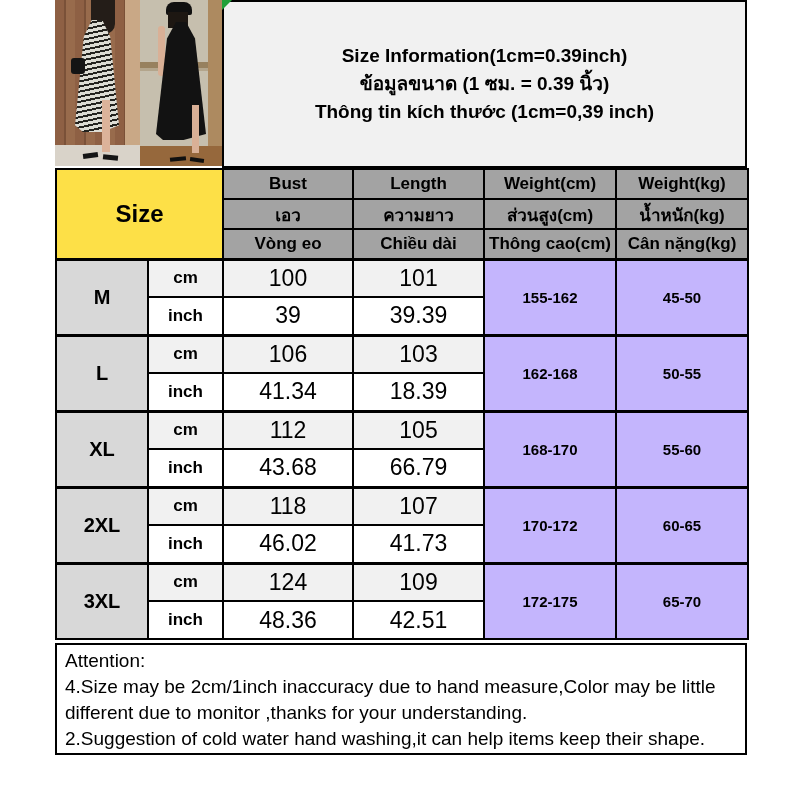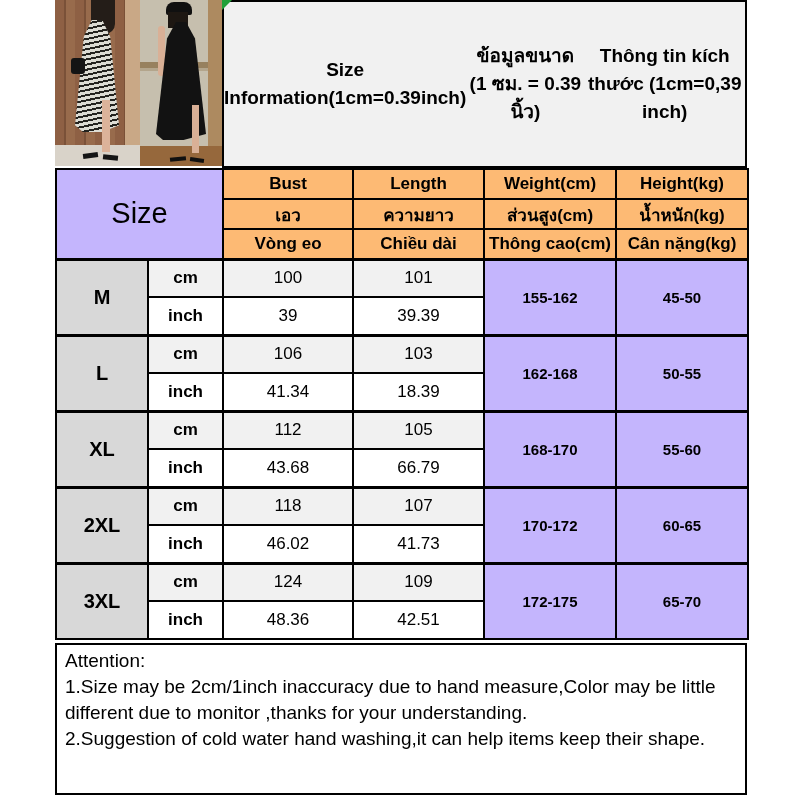--- a/index.html
+++ b/index.html
@@ -30,42 +30,42 @@
   #photo-right .arm{position:absolute;left:18px;top:26px;width:7px;height:50px;background:#d9b096;border-radius:3px;}
   #photo-right .dress{position:absolute;left:16px;top:22px;width:50px;height:118px;background:#121212;
     clip-path:polygon(40% 0,60% 0,78% 14%,100% 95%,55% 100%,14% 100%,0 95%,22% 14%);}
   #photo-right .leg{position:absolute;left:52px;top:105px;width:7px;height:48px;background:#d9b096;}
   #photo-right .shoe1{position:absolute;left:30px;bottom:5px;width:16px;height:4px;background:#101010;transform:rotate(-6deg);}
   #photo-right .shoe2{position:absolute;left:50px;bottom:4px;width:14px;height:4px;background:#101010;transform:rotate(8deg);}
   
   #title-box{
     position:absolute;left:222px;top:0;width:525px;height:168px;box-sizing:border-box;
     border:2px solid #000;background:#f1f1f1;
-    display:flex;justify-content:center;align-items:center;
+    display:flex;flex-direction:column;justify-content:center;align-items:center;
     font-weight:bold;font-size:19px;line-height:28px;text-align:center;
   }
   #corner-marker{position:absolute;left:222px;top:0;width:0;height:0;
     border-top:10px solid #21a038;border-right:10px solid transparent;}
   
   #size-table{position:absolute;left:55px;top:168px;width:692px;border-collapse:collapse;table-layout:fixed;}
   #size-table td{border:2px solid #000;text-align:center;vertical-align:middle;padding:0;overflow:hidden;}
   #size-table tr.hdr{height:30px;}
   #size-table tr.data{height:38px;}
   #size-table tr.g td{border-top-width:3px;}
-  .cell-hd{background:#fdba74;font-weight:bold;font-size:17px;}
-  .size-head{background:#c4b5fd;font-weight:normal;font-size:29px;}
+  .cell-hd{background:#a3a3a3;font-weight:bold;font-size:17px;}
+  .size-head{background:#fde047;font-weight:bold;font-size:24px;}
   .size-cell{background:#d8d8d8;font-weight:bold;font-size:20px;}
   .unit{font-weight:bold;font-size:17px;}
-  .val{font-weight:normal;font-size:17px;}
+  .val{font-weight:normal;font-size:23px;}
   .cm-bg{background:#f1f1f1;}
   .in-bg{background:#ffffff;}
   .range{background:#c4b5fd;font-weight:bold;font-size:15px;}
   
   #attention-box{
-    position:absolute;left:55px;top:643px;width:692px;height:152px;box-sizing:border-box;
+    position:absolute;left:55px;top:643px;width:692px;height:112px;box-sizing:border-box;
     border:2px solid #000;background:#ffffff;padding:3px 8px;
     font-size:19px;line-height:26px;font-weight:normal;
   }
   #attention-box div{margin:0;}
 </style>
 </head>
 <body>
 
 <div id="canvas">
 
@@ -107,21 +107,21 @@
       <col style="width:131px">
         <col style="width:132px">
         <col style="width:132px">
     </colgroup>
     <tbody>
       <tr class="hdr">
         <td rowspan="3" colspan="2" class="size-head">Size</td>
         <td class="cell-hd">Bust</td>
         <td class="cell-hd">Length</td>
         <td class="cell-hd">Weight(cm)</td>
-        <td class="cell-hd">Height(kg)</td>
+        <td class="cell-hd">Weight(kg)</td>
       </tr>
       <tr class="hdr">
         <td class="cell-hd">เอว</td>
         <td class="cell-hd">ความยาว</td>
         <td class="cell-hd">ส่วนสูง(cm)</td>
         <td class="cell-hd">น้ำหนัก(kg)</td>
       </tr>
       <tr class="hdr">
         <td class="cell-hd">Vòng eo</td>
         <td class="cell-hd">Chiều dài</td>
@@ -196,17 +196,17 @@
       <tr class="data">
         <td class="unit in-bg">inch</td>
         <td class="val in-bg">48.36</td>
         <td class="val in-bg">42.51</td>
       </tr>
     </tbody>
   </table>
 
   <div id="attention-box">
     <div>Attention:</div>
-    <div>1.Size may be 2cm/1inch inaccuracy due to hand measure,Color may be little different due to monitor ,thanks for your understanding.</div>
+    <div>4.Size may be 2cm/1inch inaccuracy due to hand measure,Color may be little different due to monitor ,thanks for your understanding.</div>
     <div>2.Suggestion of cold water hand washing,it can help items keep their shape.</div>
   </div>
 
 </div>
 
 </body></html>

